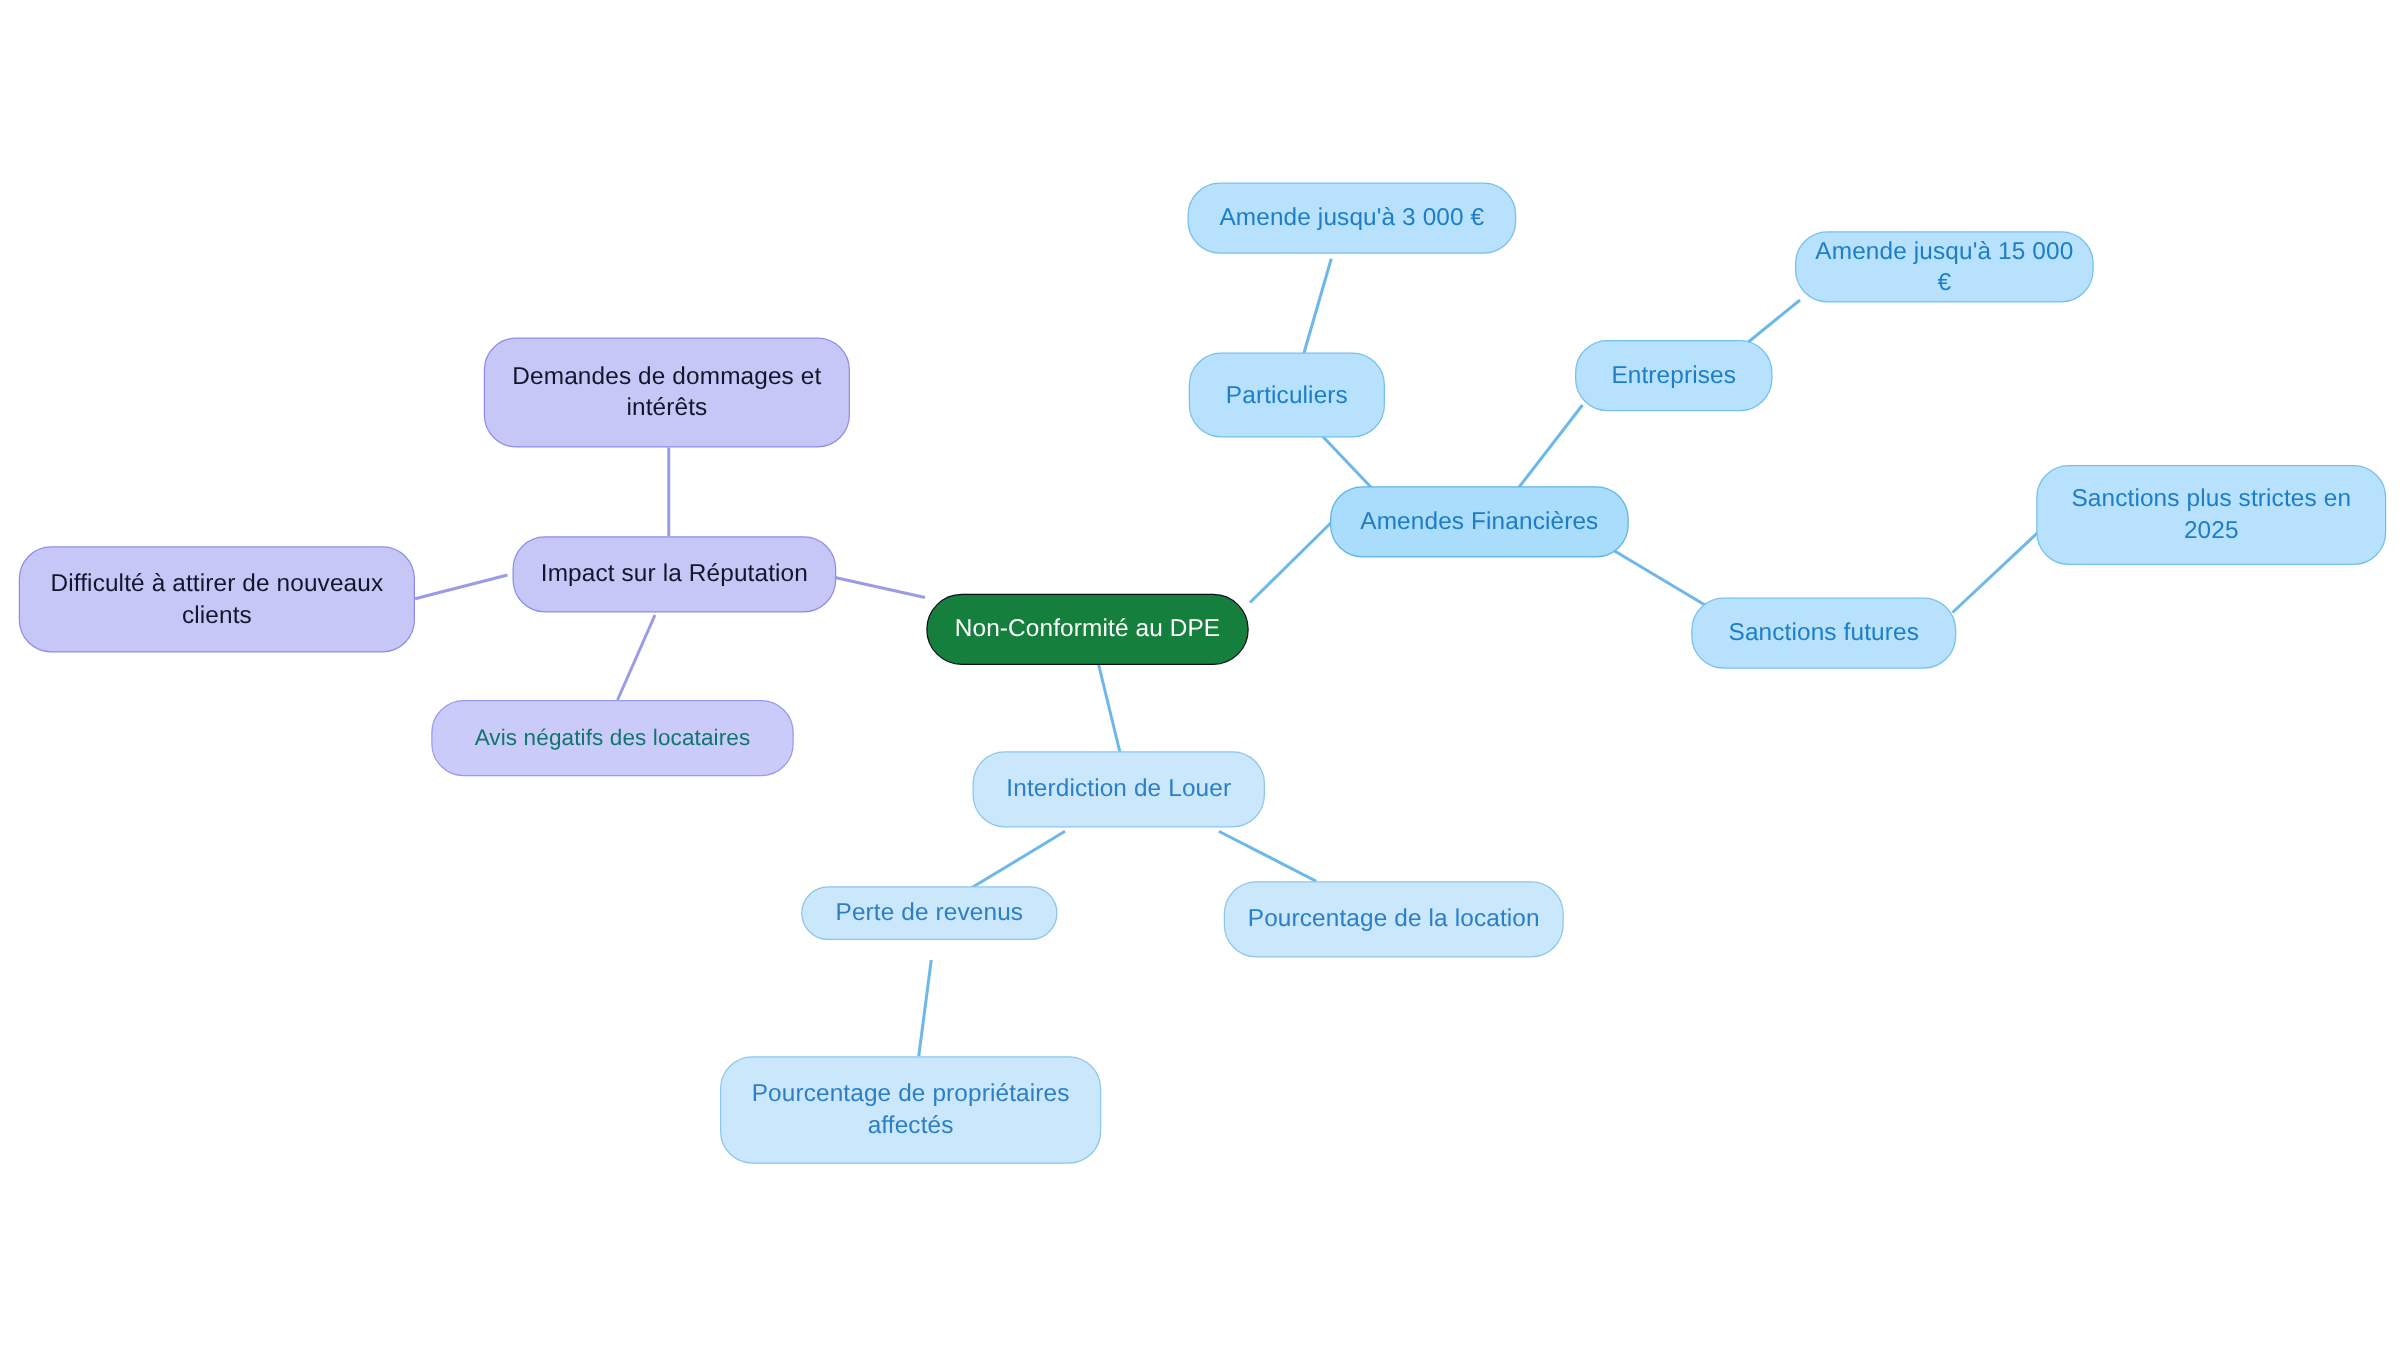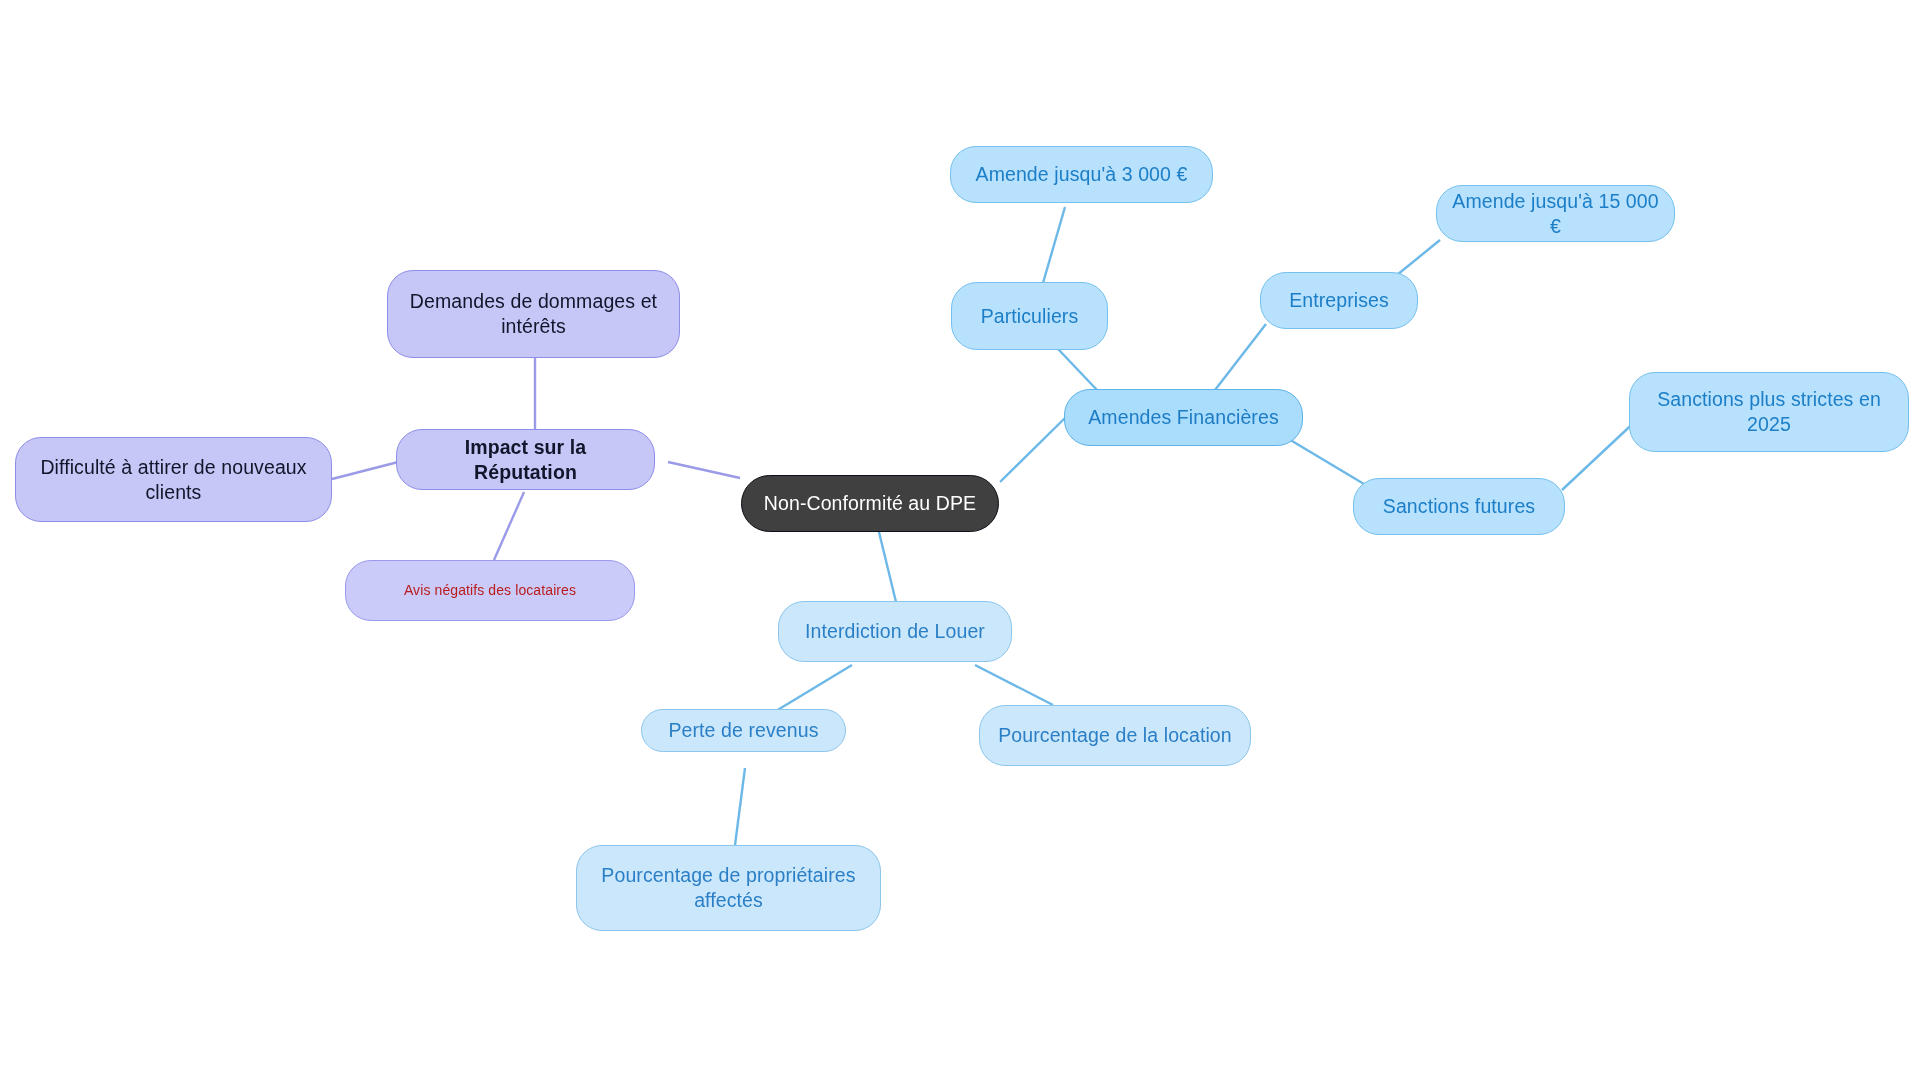--- a/index.html
+++ b/index.html
@@ -36,21 +36,21 @@
     justify-content: center;
     text-align: center;
     border-radius: 26px;
     border-style: solid;
     border-width: 1.5px;
     line-height: 1.28;
     padding: 18px 14px;
     letter-spacing: 0.1px;
   }
   .node-root {
-    background: #404040;
+    background: #15803d;
     border-color: #0c0f17;
     color: #ffffff;
     border-radius: 30px;
     font-size: 19.5px;
   }
   .node-blue-1 {
     background: #aadcfc;
     border-color: #5cb3e8;
     color: #1d7cc4;
     font-size: 19.5px;
@@ -69,22 +69,22 @@
   }
   .node-purple-1 {
     background: #c7c7f7;
     border-color: #8d8dea;
     color: #0f172a;
     font-size: 19.5px;
   }
   .node-purple-2 {
     background: #cbcbf9;
     border-color: #9a9aee;
-    color: #b91c1c;
-    font-size: 14px;
+    color: #0f766e;
+    font-size: 18px;
   }
 </style>
 </head>
 <body>
 
 <div id="mindmap-canvas">
 
   <svg class="edge-layer" viewBox="0 0 1920 1083">
 
     <path d="M 1000,482 L 1065,418" fill="none" stroke="#6cb8e8" stroke-width="2.4"></path>
@@ -159,21 +159,21 @@
   </div>
 
   <div class="node node-blue-3" style="left:576px; top:845px; width:305px; height:86px;">
     <span>Pourcentage de propriétaires affectés</span>
   </div>
 
   <div class="node node-blue-3" style="left:979px; top:705px; width:272px; height:61px;">
     <span>Pourcentage de la location</span>
   </div>
 
-  <div class="node node-purple-1" style="left:396px; top:429px; width:259px; height:61px;font-weight:bold;">
+  <div class="node node-purple-1" style="left:410px; top:429px; width:259px; height:61px;">
     <span>Impact sur la Réputation</span>
   </div>
 
   <div class="node node-purple-1" style="left:387px; top:270px; width:293px; height:88px;">
     <span>Demandes de dommages et intérêts</span>
   </div>
 
   <div class="node node-purple-1" style="left:15px; top:437px; width:317px; height:85px;">
     <span>Difficulté à attirer de nouveaux clients</span>
   </div>

